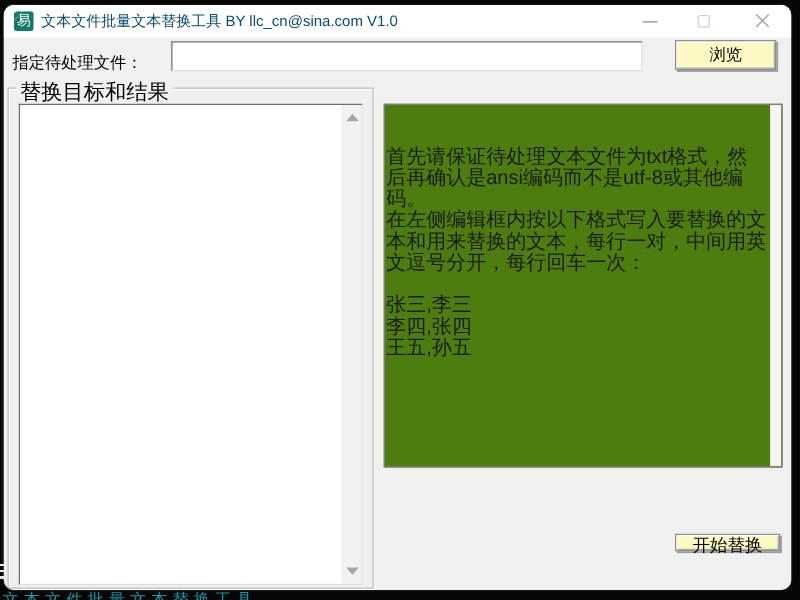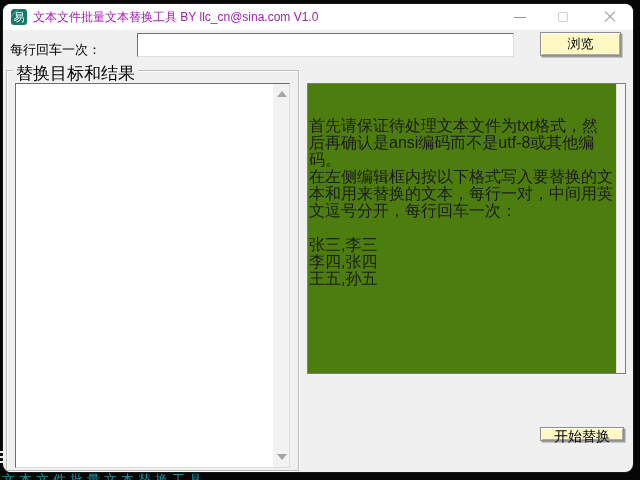--- a/index.html
+++ b/index.html
@@ -37,21 +37,21 @@
     background:#ffffff;
   }
   .app-icon {
     position:absolute; left:8px; top:5px; width:16px; height:16px;
     background:#157a6a; border-radius:3px;
     color:#fff; font-size:11px; line-height:16px; text-align:center;
     background-image:linear-gradient(135deg, rgba(255,255,255,0.25) 0 8%, transparent 8% 20%, rgba(255,255,255,0.18) 20% 26%, transparent 26%);
   }
   .title-text {
     position:absolute; left:30px; top:0; height:26px; line-height:26px;
-    font-size:12px; color:#a21caf; white-space:nowrap;
+    font-size:12px; color:#0c4a6e; white-space:nowrap;
   }
   .win-btn { position:absolute; top:0; width:16px; height:26px; cursor:default; }
   .win-btn-min { right:105px; }
   .win-btn-max { right:62px; }
   .win-btn-close { right:15px; }
   .glyph-min {
     position:absolute; left:2px; top:13px; width:12px; height:1px; background:#8d8d8d;
   }
   .glyph-max {
     position:absolute; left:3px; top:8px; width:10px; height:10px;
@@ -140,21 +140,21 @@
       <span class="glyph-min"></span>
     </div>
     <div class="win-btn win-btn-max">
       <span class="glyph-max"></span>
     </div>
     <div class="win-btn win-btn-close">
       <span class="glyph-close"></span>
     </div>
   </div>
 
-  <div class="file-label">每行回车一次：</div>
+  <div class="file-label">指定待处理文件：</div>
   <input class="file-input" type="text" value="" style="">
   <button class="btn browse-btn">浏览</button>
 
   <div class="groupbox">
     <span class="groupbox-title">替换目标和结果</span>
     <div class="pairs-editor"></div>
     <div class="v-scrollbar" style="right:9px; top:13px;">
       <span class="scroll-arrow scroll-up"></span>
       <span class="scroll-arrow scroll-down"></span>
     </div>

